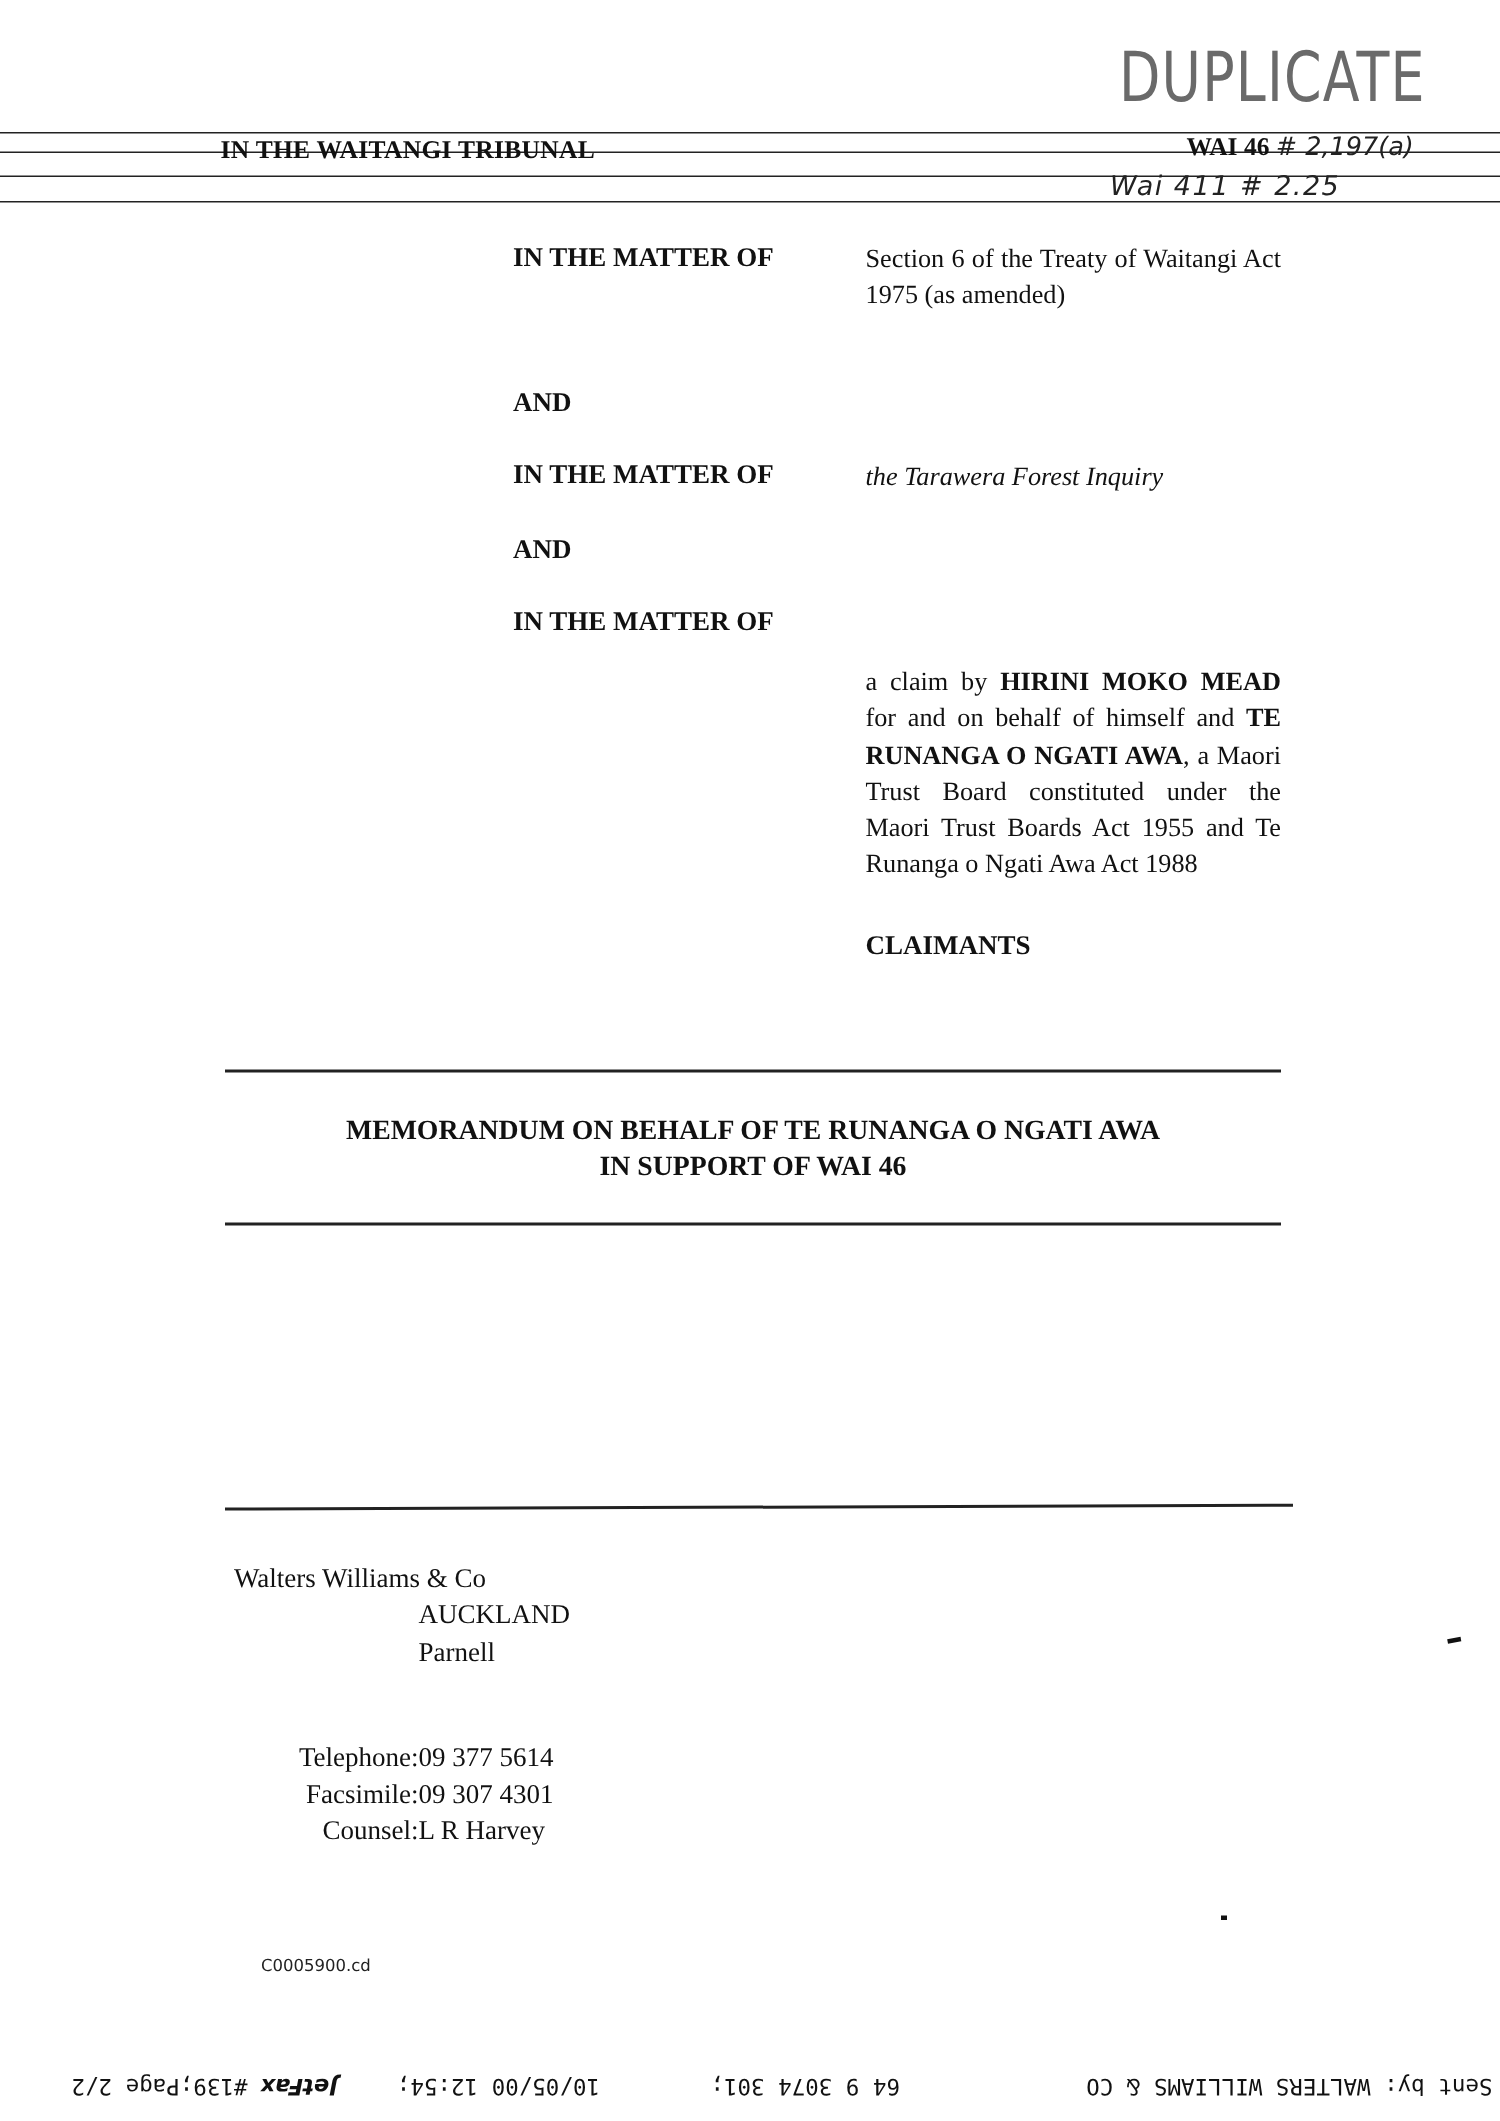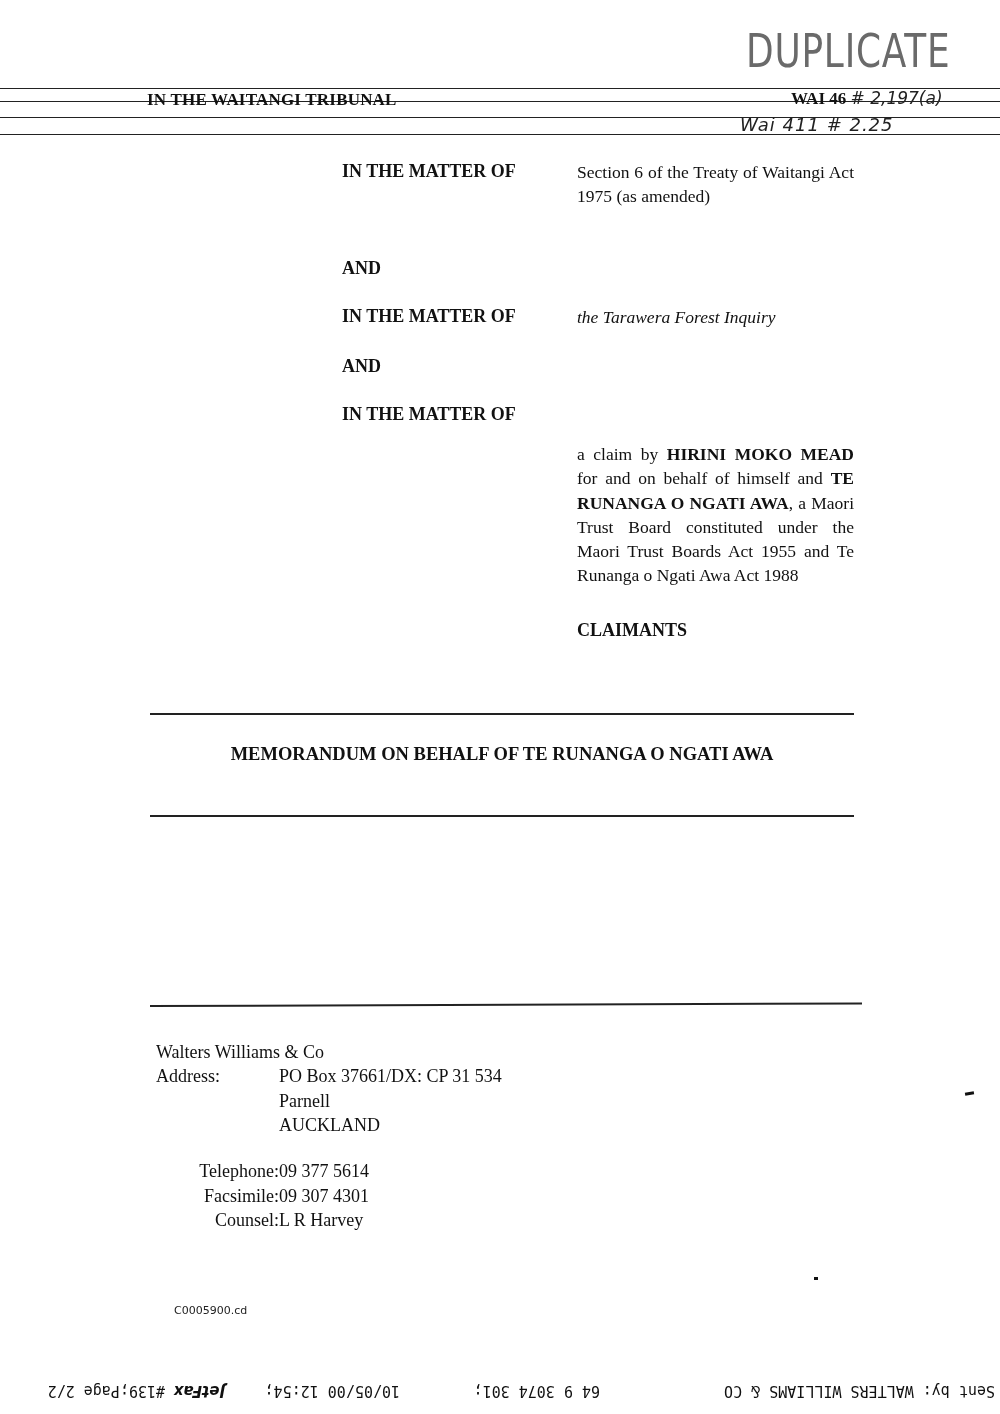--- a/index.html
+++ b/index.html
@@ -89,38 +89,35 @@
 <div class="abs label-col" style="top:404px;">IN THE MATTER OF</div>
 <div class="abs text-col" style="top:402px;margin-top:40px;">
   <span>a claim by </span><b>HIRINI MOKO MEAD</b><span> for and on behalf of himself and </span><b>TE RUNANGA O NGATI AWA</b><span>, a Maori Trust Board constituted under the Maori Trust Boards Act 1955 and Te Runanga o Ngati Awa Act 1988</span>
 </div>
 
 <div class="abs claimants">CLAIMANTS</div>
 
 <div class="hline" style="left:150px;top:713px;width:704px;border-top-width:2px;"></div>
 <div class="abs memo-title">
   <div>MEMORANDUM ON BEHALF OF TE RUNANGA O NGATI AWA</div>
+  <div>IN SUPPORT OF WAI 46</div>
 </div>
 <div class="hline" style="left:150px;top:815px;width:704px;border-top-width:2px;"></div>
 
 <div class="hline" style="left:150px;top:1005px;width:712px;border-top-width:2px;transform:rotate(-0.2deg);transform-origin:left top;"></div>
 
 <div class="abs firm">Walters Williams &amp; Co</div>
 <div class="abs addr-table">
   <div class="addr-row">
-    <span class="k">Address:</span>
-    <span>PO Box 37661/DX: CP 31 534</span>
+    <span class="k"></span>
+    <span>AUCKLAND</span>
   </div>
   <div class="addr-row">
     <span class="k"></span>
     <span>Parnell</span>
-  </div>
-  <div class="addr-row">
-    <span class="k"></span>
-    <span>AUCKLAND</span>
   </div>
 </div>
 <div class="abs contact-table">
   <div class="contact-row">
     <span class="k">Telephone:</span>
     <span>09 377 5614</span>
   </div>
   <div class="contact-row">
     <span class="k">Facsimile:</span>
     <span>09 307 4301</span>

